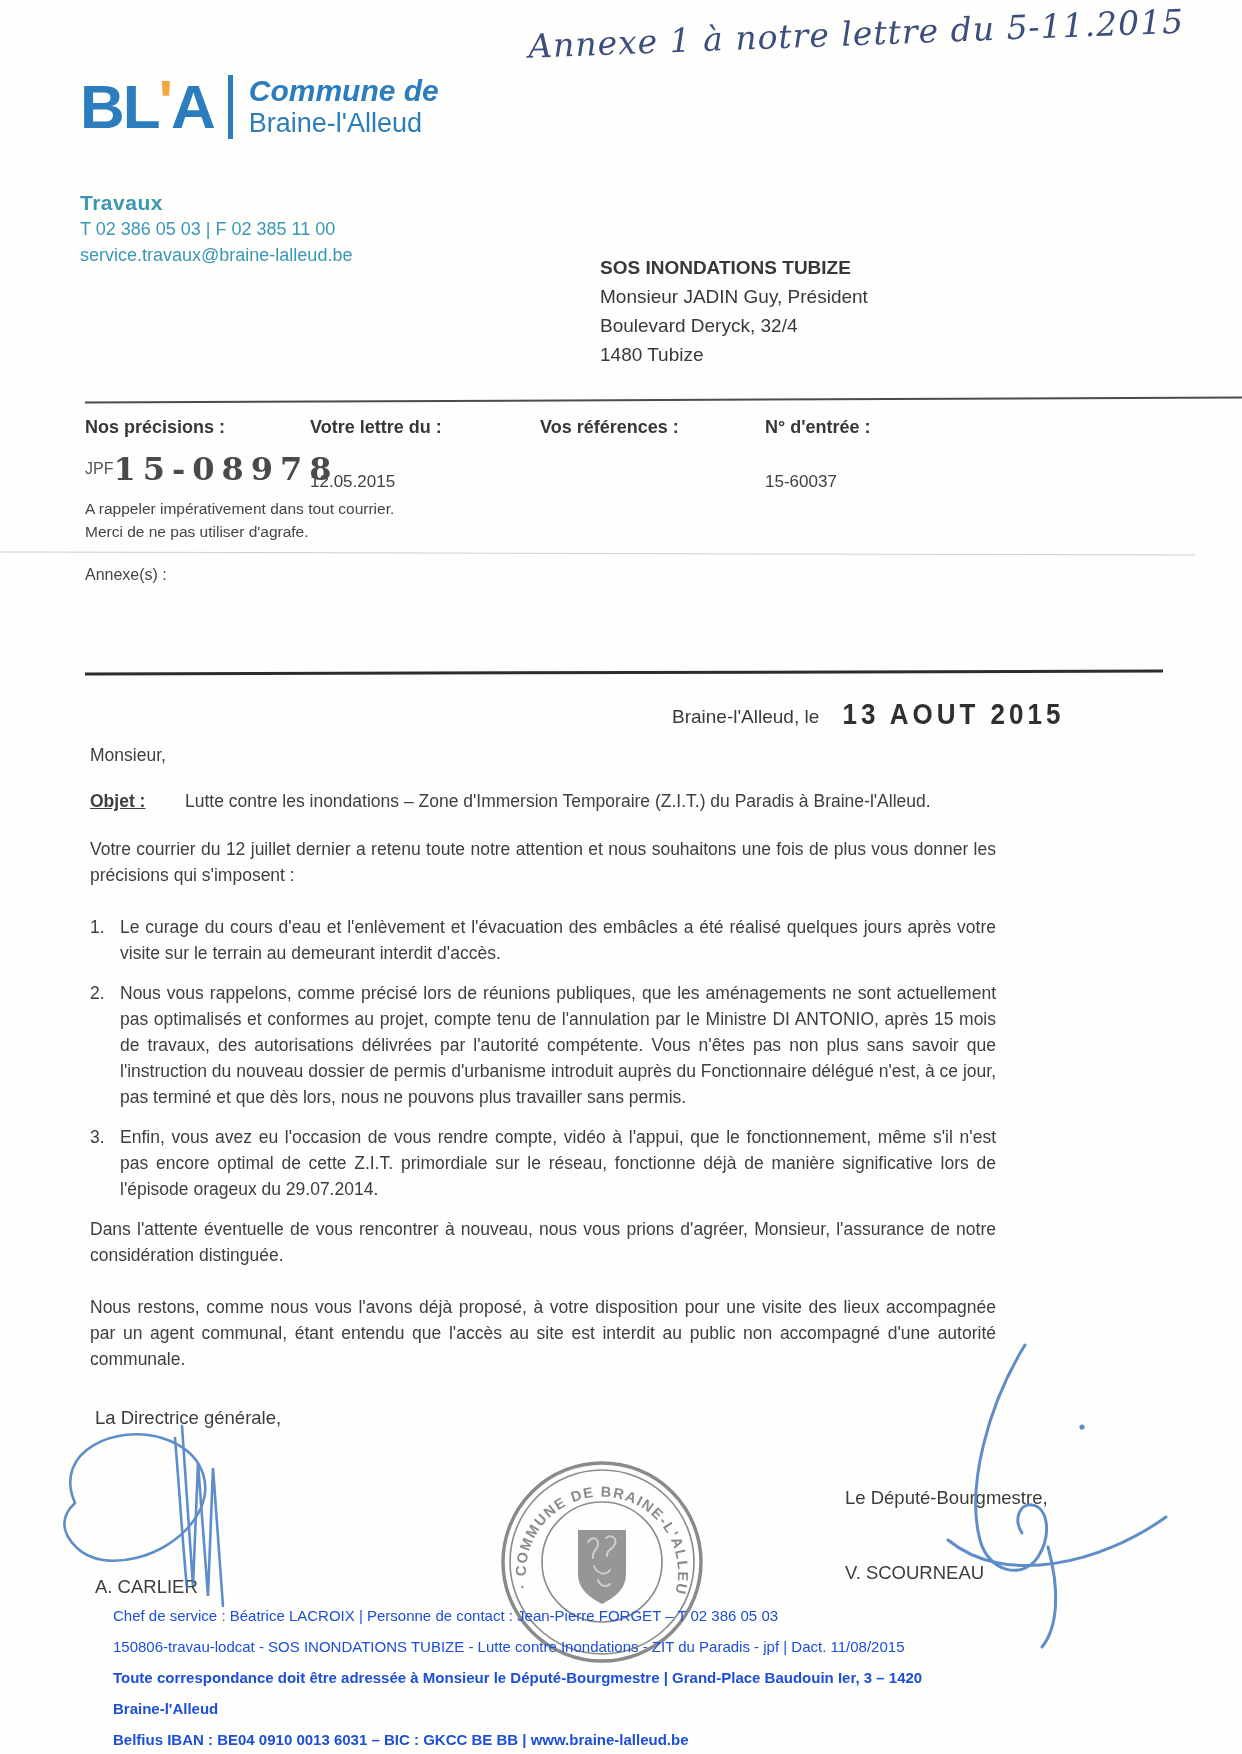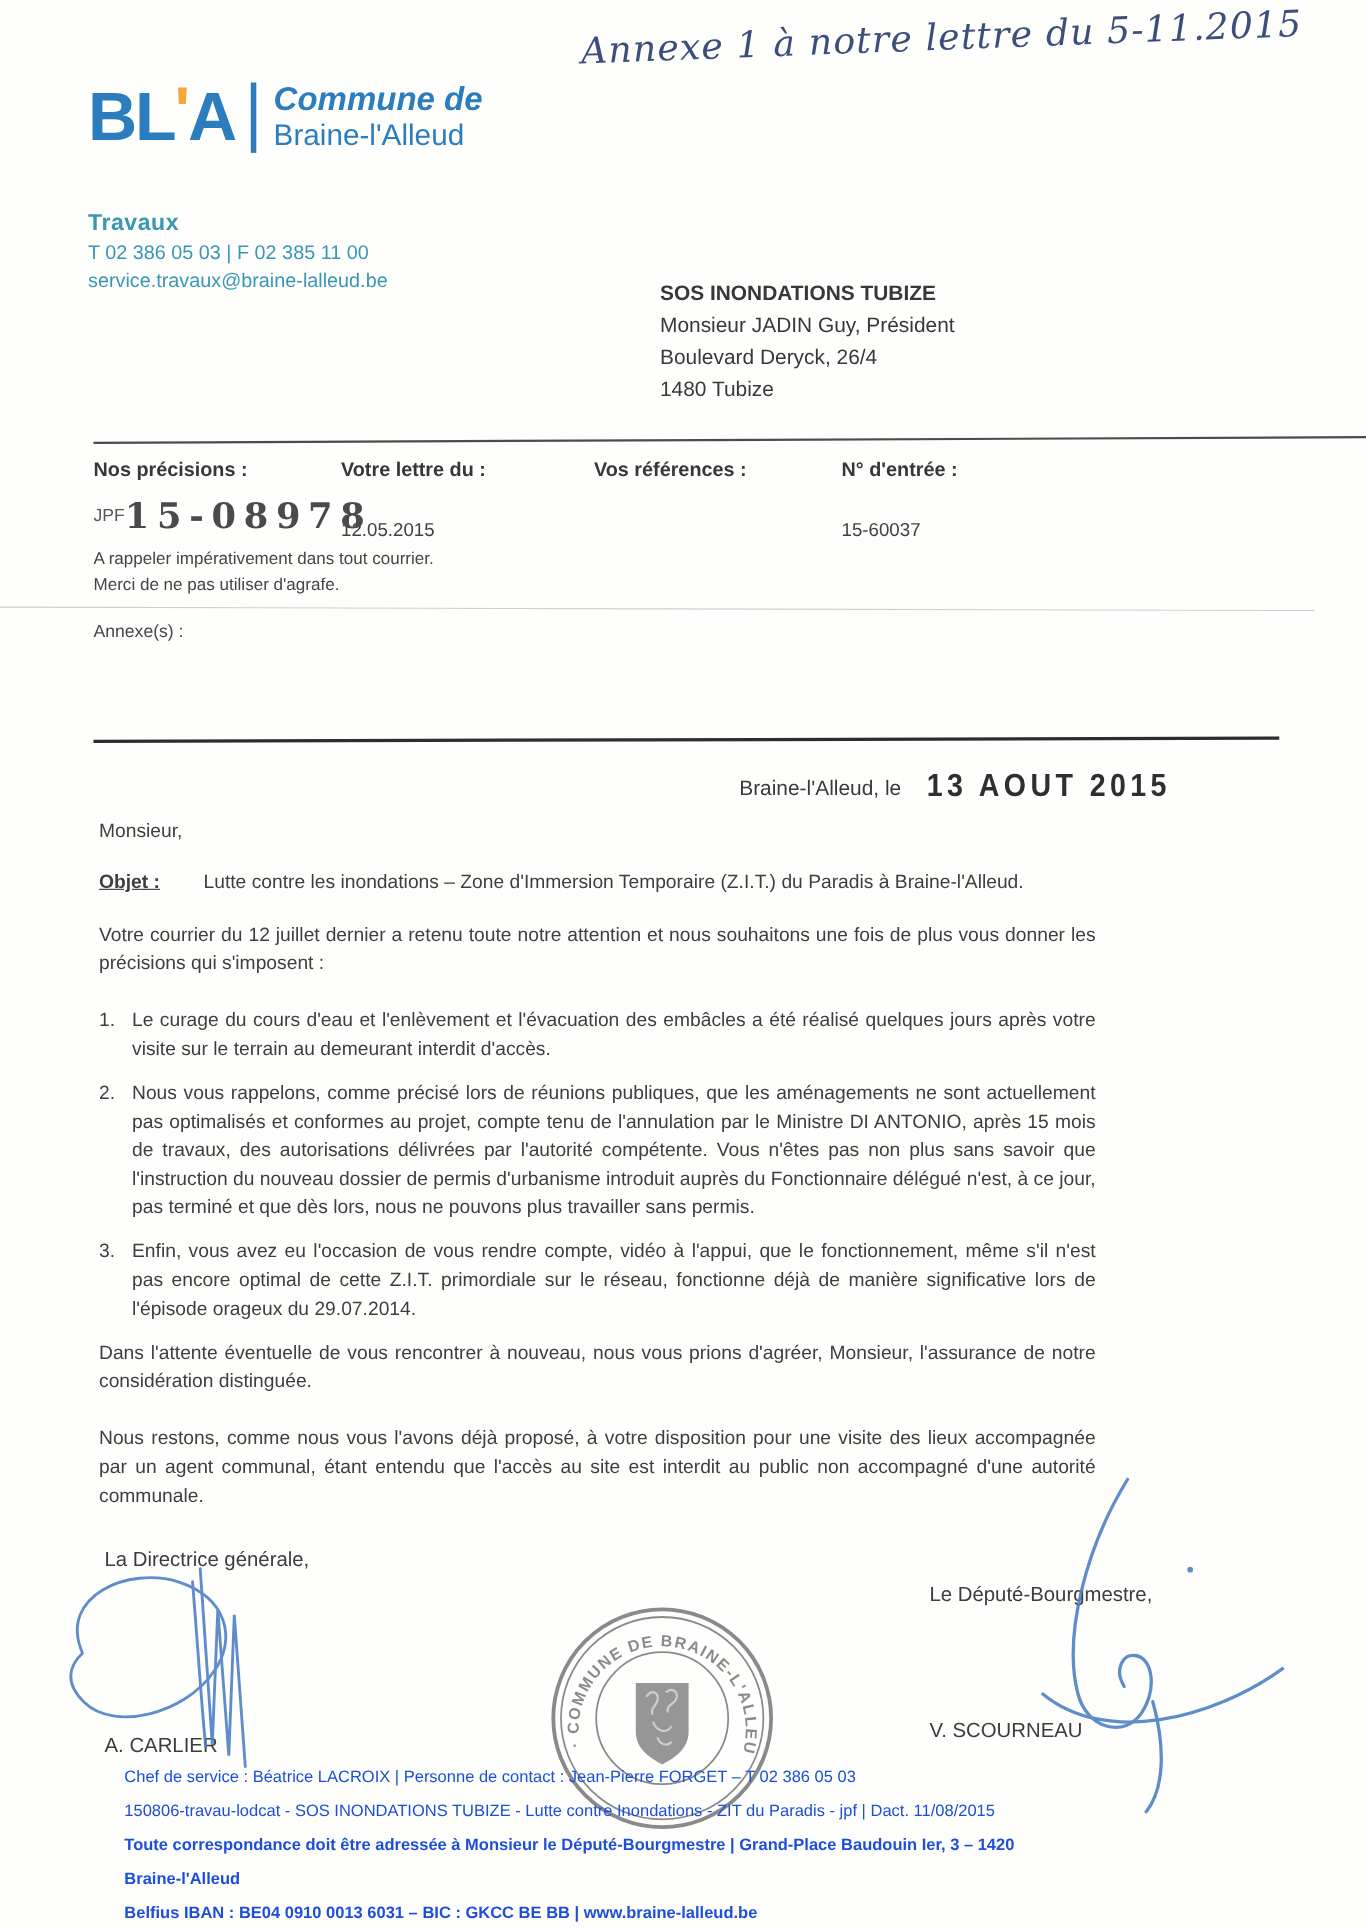--- a/index.html
+++ b/index.html
@@ -69,21 +69,21 @@
   .subject-label{font-weight:700;text-decoration:underline;width:95px;flex:none;}
   .subject-text{flex:1;}
   .para{margin-bottom:26px;}
   .list-item{display:flex;margin-bottom:14px;}
   .list-num{width:30px;flex:none;}
   .list-text{flex:1;}
   .closing1{margin-top:12px;margin-bottom:26px;}
   
   .sig-title-left{position:absolute;top:1407px;left:95px;font-size:18.5px;}
   .sig-name-left{position:absolute;top:1576px;left:95px;font-size:18.5px;}
-  .sig-title-right{position:absolute;top:1438px;left:845px;font-size:18.5px;}
+  .sig-title-right{position:absolute;top:1487px;left:845px;font-size:18.5px;}
   .sig-name-right{position:absolute;top:1562px;left:845px;font-size:18.5px;}
   .sig-svg{position:absolute;pointer-events:none;}
   .sig-left{top:1408px;left:30px;}
   .sig-right{top:1335px;left:930px;}
   .seal{position:absolute;top:1458px;left:498px;opacity:.8;}
   
   .footer{position:absolute;top:1600px;left:113px;width:1080px;
           color:#1d4ed8;font-size:15px;line-height:31px;}
   .footer .bold{font-weight:700;}
 </style>
@@ -105,21 +105,21 @@
 
   <div class="dept">
     <div class="dept-name">Travaux</div>
     <div>T  02 386 05 03  |  F 02 385 11 00</div>
     <div>service.travaux@braine-lalleud.be</div>
   </div>
 
   <div class="recipient">
     <div class="recipient-org">SOS INONDATIONS TUBIZE</div>
     <div>Monsieur JADIN Guy, Président</div>
-    <div>Boulevard Deryck, 26/4</div>
+    <div>Boulevard Deryck, 32/4</div>
     <div>1480 Tubize</div>
   </div>
 
   <div class="rule rule-top"></div>
   <div class="rule rule-faint"></div>
   <div class="rule rule-mid"></div>
 
   <div class="refs">
     <div>
       <div class="ref-label">Nos précisions :</div>

